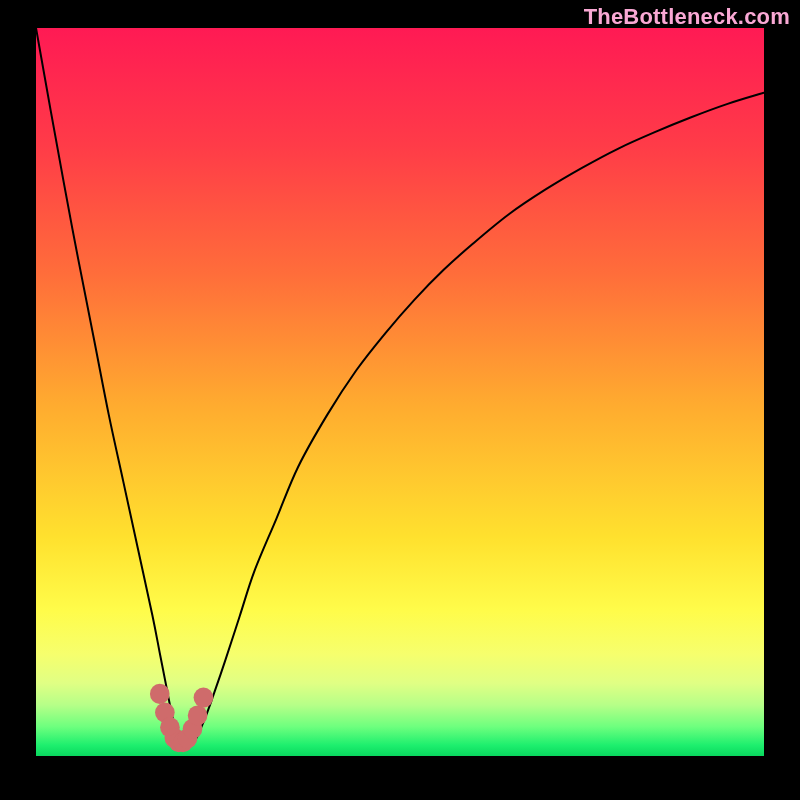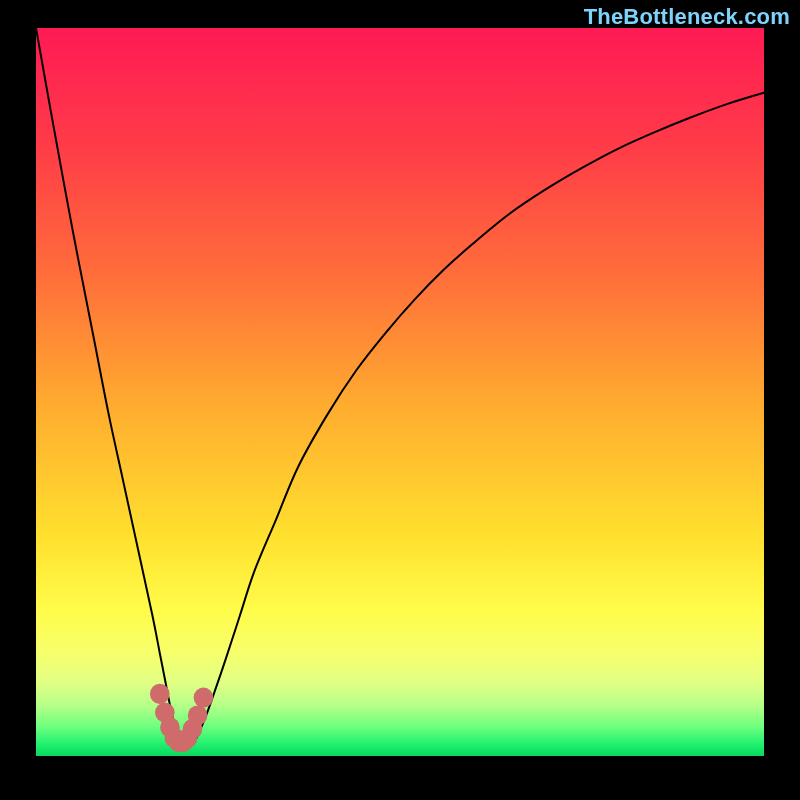--- a/index.html
+++ b/index.html
@@ -29,21 +29,21 @@
     overflow: hidden;
   }
   .gradient {
     position: absolute;
     inset: 0;
   }
   .attribution {
     position: absolute;
     top: 4px;
     right: 10px;
-    color: #7dd3fc;
+    color: #f9a8d4;
     font-size: 22px;
     font-weight: 600;
     letter-spacing: 0.2px;
     user-select: none;
   }
   svg.curve {
     position: absolute;
     inset: 0;
     width: 100%;
     height: 100%;

